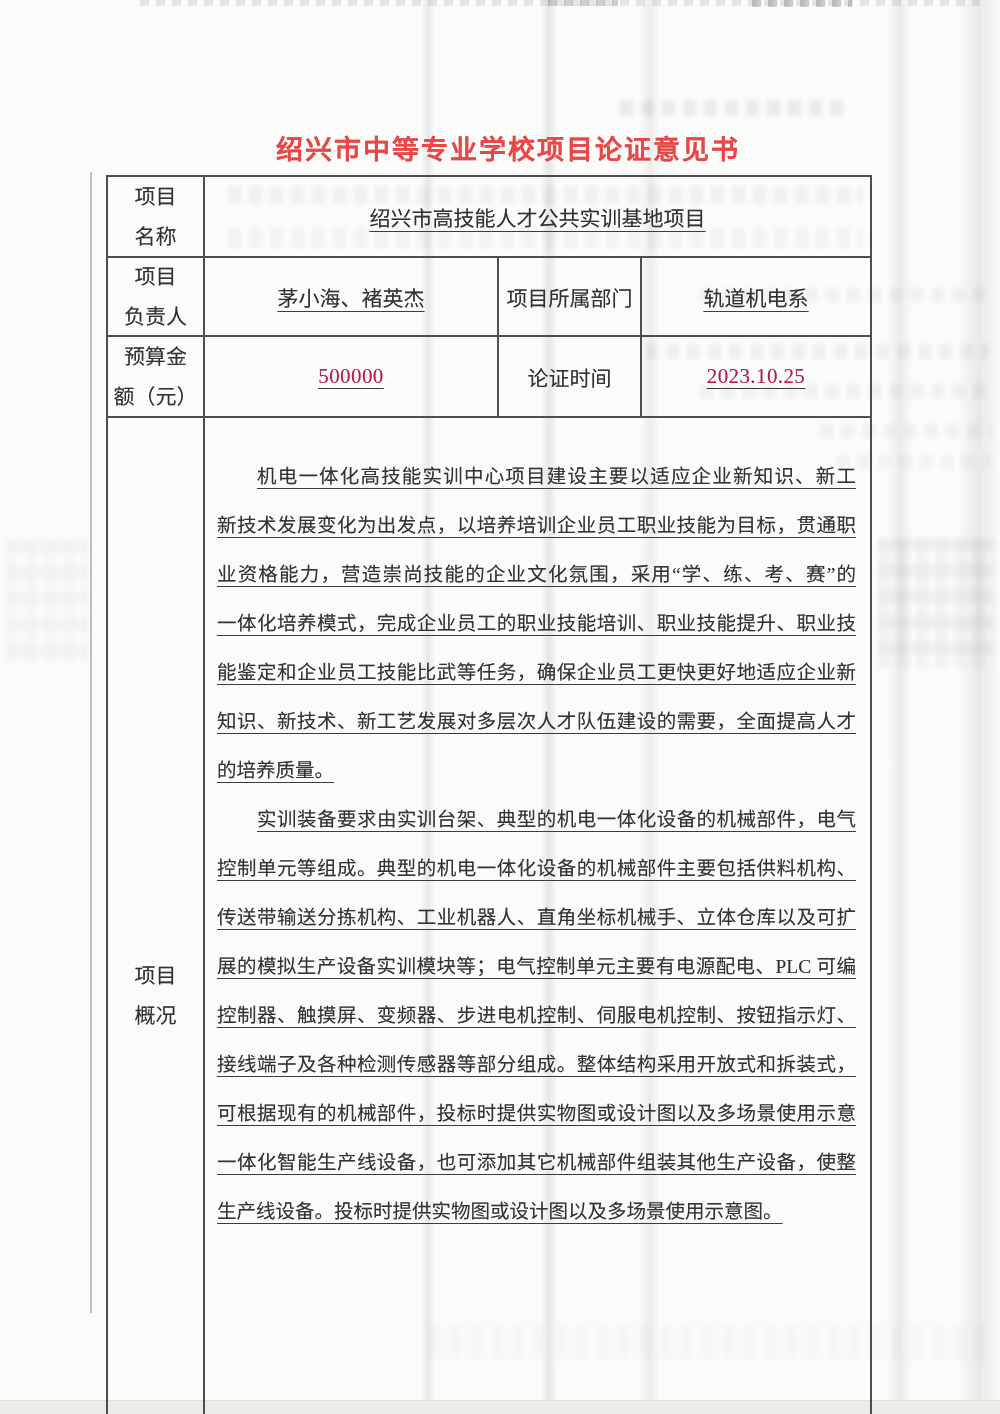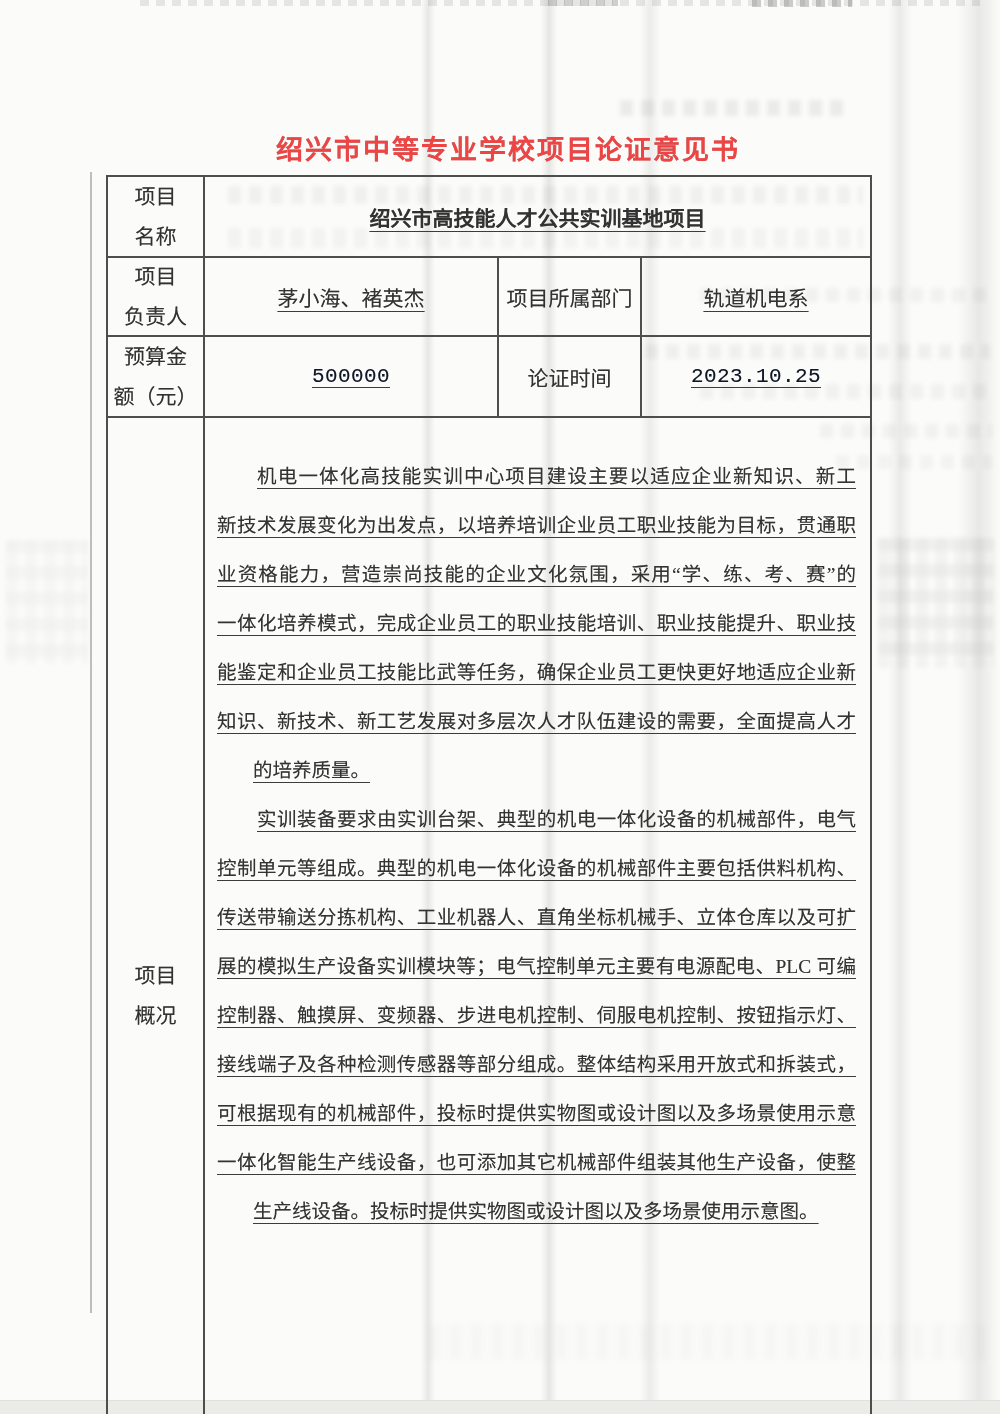--- a/index.html
+++ b/index.html
@@ -39,35 +39,35 @@
     grid-template-columns:97px 294px 143px auto;
     grid-template-rows:81px 79px 81px auto;
     font-size:21px;
     text-shadow:0 0 .6px rgba(50,50,50,.4);
   }
   .cell{box-sizing:border-box;display:flex;align-items:center;justify-content:center;text-align:center;}
   .br{border-right:2px solid #4e4e4e;}
   .bb{border-bottom:2px solid #4e4e4e;}
   .lab{white-space:pre-line;line-height:40px;}
   .u{text-decoration:underline;text-underline-offset:5px;text-decoration-thickness:1.4px;text-decoration-color:#3c3c3c;}
-  .num{font-family:Liberation Mono, monospace;font-size:21px;letter-spacing:.4px;color:#0f172a;}
-  .span3{grid-column:2 / span 3;font-weight:bold;}
+  .num{font-family:Liberation Serif, serif;font-size:21px;letter-spacing:.4px;color:#be185d;}
+  .span3{grid-column:2 / span 3;}
   
   .overview-content{
     grid-column:2 / span 3;display:block;box-sizing:border-box;
     padding:34px 14px 0 12px;font-size:19.5px;color:#333;
   }
   .pline{
     line-height:49px;height:49px;overflow:hidden;
     text-align:justify;text-align-last:justify;text-justify:inter-character;
     text-decoration:underline;text-underline-offset:5px;
     text-decoration-thickness:1.3px;text-decoration-color:#3c3c3c;
   }
   .pline.first{text-indent:40px;}
-  .pline.last{text-align-last:left;margin-left:36px;}
+  .pline.last{text-align-last:left;}
 </style>
 </head>
 <body>
 
 <div class="scan-streak streak-a"></div>
 <div class="scan-streak streak-b"></div>
 <div class="scan-streak streak-c"></div>
 <div class="scan-streak streak-d"></div>
 <div class="scan-streak streak-e"></div>
 <div class="edge-band"></div>

